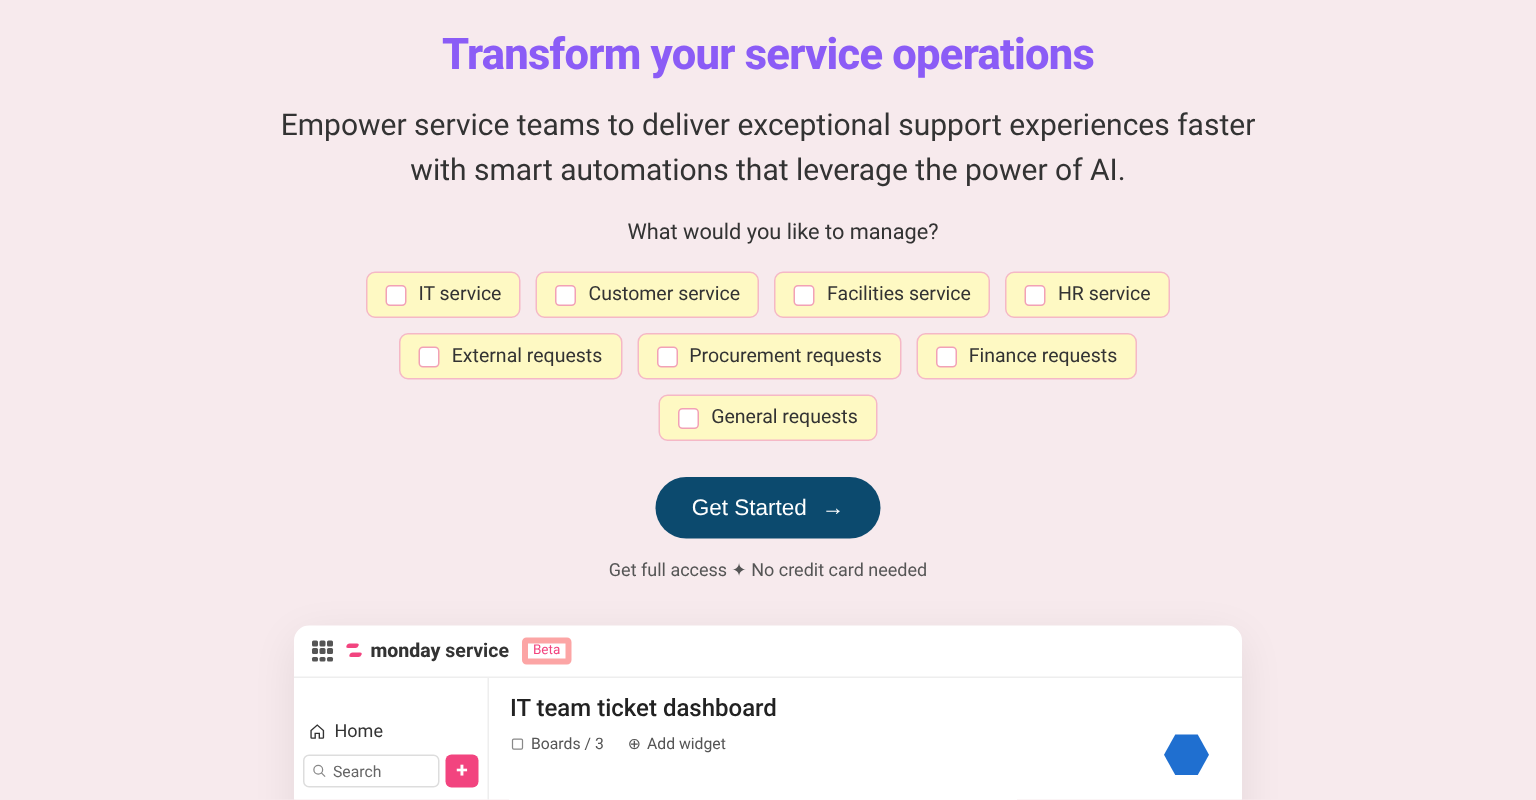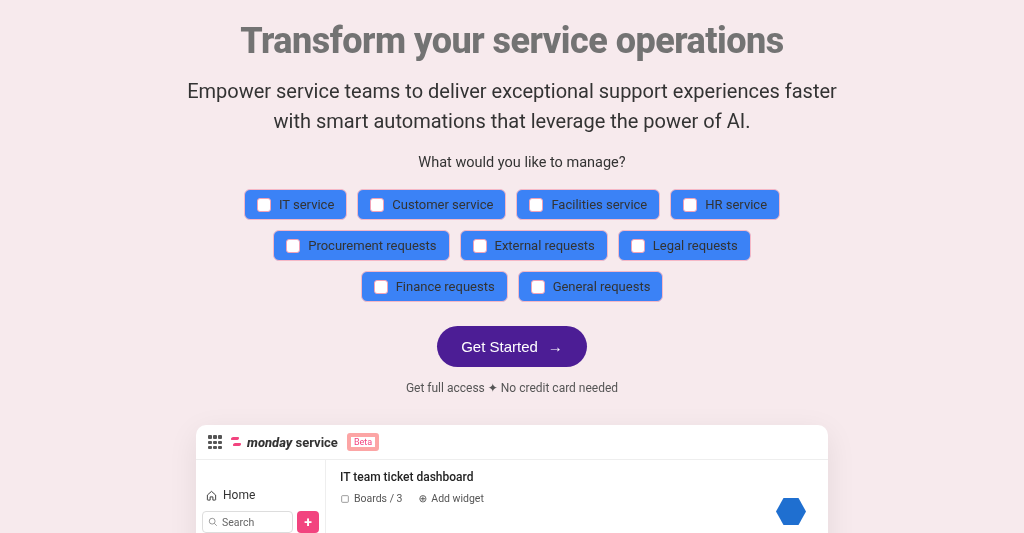--- a/index.html
+++ b/index.html
@@ -6,24 +6,24 @@
   body {
     font-family: -apple-system, BlinkMacSystemFont, "Segoe UI", Roboto, Helvetica, Arial, sans-serif;
     background: #f7eaed;
     width: 1024px;
     height: 533px;
     overflow: hidden;
     color: #333;
   }
   .hero { text-align: center; padding-top: 20px; }
   .hero h1 {
-    font-size: 36px;
+    font-size: 29px;
     font-weight: 800;
     line-height: 1.18;
-    color: #737373;
+    color: #8b5cf6;
     letter-spacing: -0.5px;
   }
   .hero p.sub {
     margin-top: 14px;
     font-size: 20px;
     color: #333;
     line-height: 1.5;
   }
   .hero p.prompt {
     margin-top: 18px;
@@ -39,39 +39,39 @@
     gap: 10px;
     max-width: 620px;
     margin-left: auto;
     margin-right: auto;
   }
   .chip {
     display: inline-flex;
     align-items: center;
     gap: 8px;
     border: 1px solid #f5b8c6;
-    background: #3b82f6;
+    background: #fef9c3;
     border-radius: 6px;
     padding: 7px 12px;
     font-size: 13px;
     color: #333;
     cursor: pointer;
   }
   .chip .box {
     width: 14px; height: 14px;
     border: 1.5px solid #f2a1b6;
     border-radius: 3px;
     background: #fff;
   }
   .cta-row { margin-top: 24px; }
   .cta {
     display: inline-flex;
     align-items: center;
     gap: 10px;
-    background: #4c1d95;
+    background: #0c4a6e;
     color: #fff;
     border: none;
     border-radius: 999px;
     padding: 12px 24px;
     font-size: 15px;
     cursor: pointer;
   }
   .cta .arrow { font-size: 15px; }
   .fineprint {
     margin-top: 14px;
@@ -105,21 +105,21 @@
   .brand { display: flex; align-items: center; gap: 5px; font-size: 13px; }
   .brand .logo {
     width: 12px; height: 14px; position: relative;
   }
   .brand .logo::before, .brand .logo::after {
     content:""; position:absolute; width:8px; height:3px; border-radius:2px;
     background:#f2447f; transform: skewX(-20deg);
   }
   .brand .logo::before { top:2px; left:1px; }
   .brand .logo::after { top:8px; left:3px; }
-  .brand b { font-weight: 800; font-style: italic; }
+  .brand b { font-weight: 800; }
   .brand .svc { font-weight: 700; }
   .beta {
     font-size: 9px; color: #f2447f; border: 4px solid #fca5a5;
     border-radius: 3px; padding: 0 3px; margin-left: 4px;
   }
   .app-body { display: flex; height: 120px; }
   .sidebar {
     width: 130px; border-right: 1px solid #eee;
     padding: 6px; display: flex; flex-direction: column; gap: 5px;
   }
@@ -131,21 +131,21 @@
     border:1px solid #ddd; border-radius:4px; padding: 3px 5px;
     font-size: 10.5px; color:#666;
   }
   .plus-btn {
     width:22px; height:22px; background:#f2447f; color:#fff;
     display:flex; align-items:center; justify-content:center;
     border-radius:4px; font-size:14px; font-weight:700;
   }
 
   .main { flex:1; padding: 10px 14px; position: relative; }
-  .main h2 { font-size: 12px; font-weight:500; color:#222; }
+  .main h2 { font-size: 16px; font-weight:500; color:#222; }
   .main-meta { display:flex; align-items:center; gap:16px; margin-top:8px; font-size:10.5px; color:#555; }
   .main-meta .mitem { display:flex; align-items:center; gap:4px; }
 
   
   .float-icon {
     position:absolute; width:30px; height:30px; border-radius:8px;
     display:flex; align-items:center; justify-content:center;
     box-shadow: 0 2px 8px rgba(0,0,0,0.12);
     background:#fff;
   }
@@ -182,29 +182,25 @@
       <div class="chip">
         <span class="box"></span>
         <span>Facilities service</span>
       </div>
       <div class="chip">
         <span class="box"></span>
         <span>HR service</span>
       </div>
       <div class="chip">
         <span class="box"></span>
+        <span>External requests</span>
+      </div>
+      <div class="chip">
+        <span class="box"></span>
         <span>Procurement requests</span>
-      </div>
-      <div class="chip">
-        <span class="box"></span>
-        <span>External requests</span>
-      </div>
-      <div class="chip">
-        <span class="box"></span>
-        <span>Legal requests</span>
       </div>
       <div class="chip">
         <span class="box"></span>
         <span>Finance requests</span>
       </div>
       <div class="chip">
         <span class="box"></span>
         <span>General requests</span>
       </div>
     </div>

